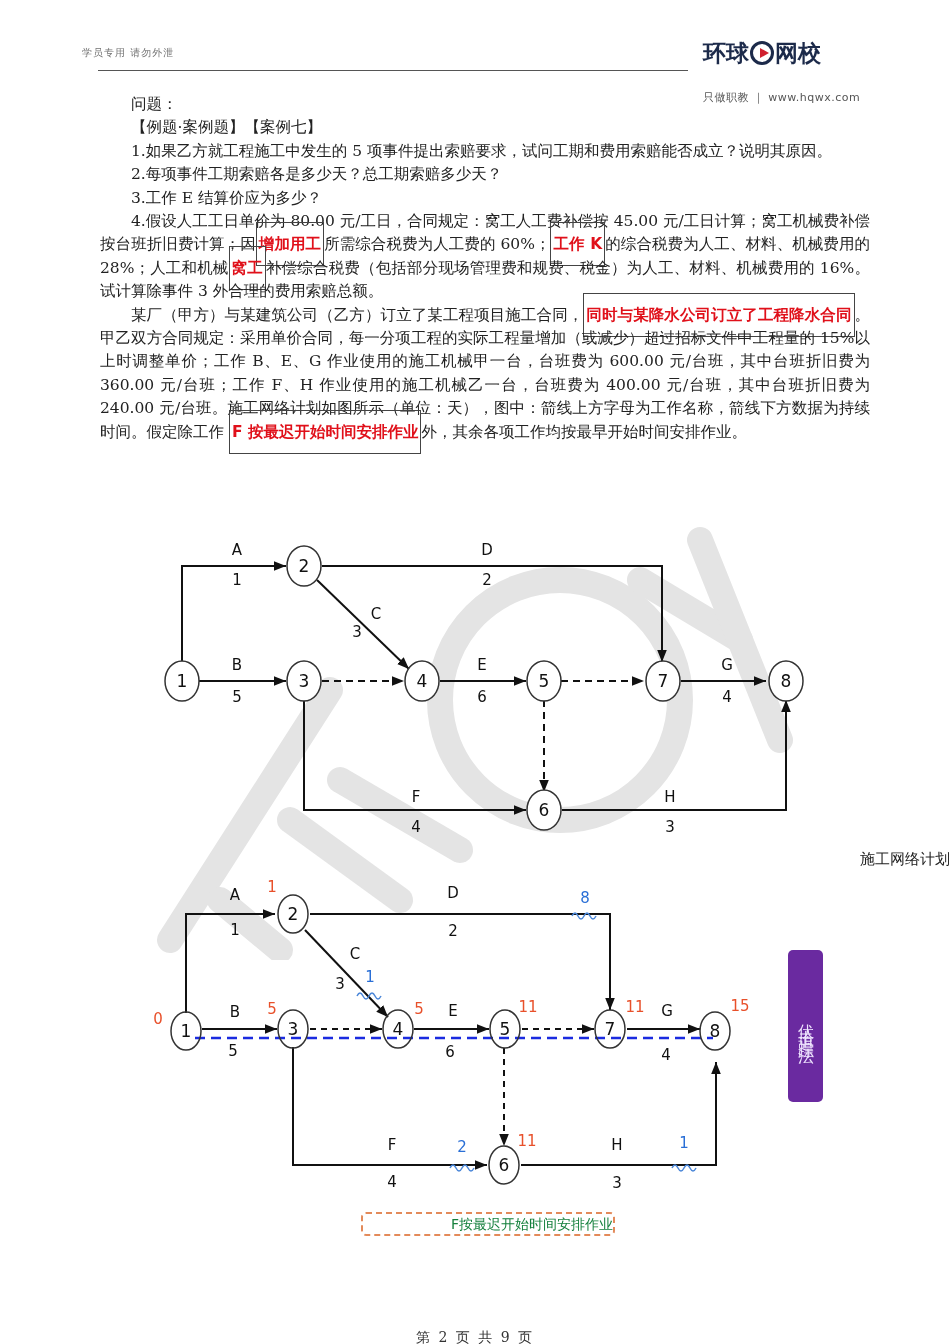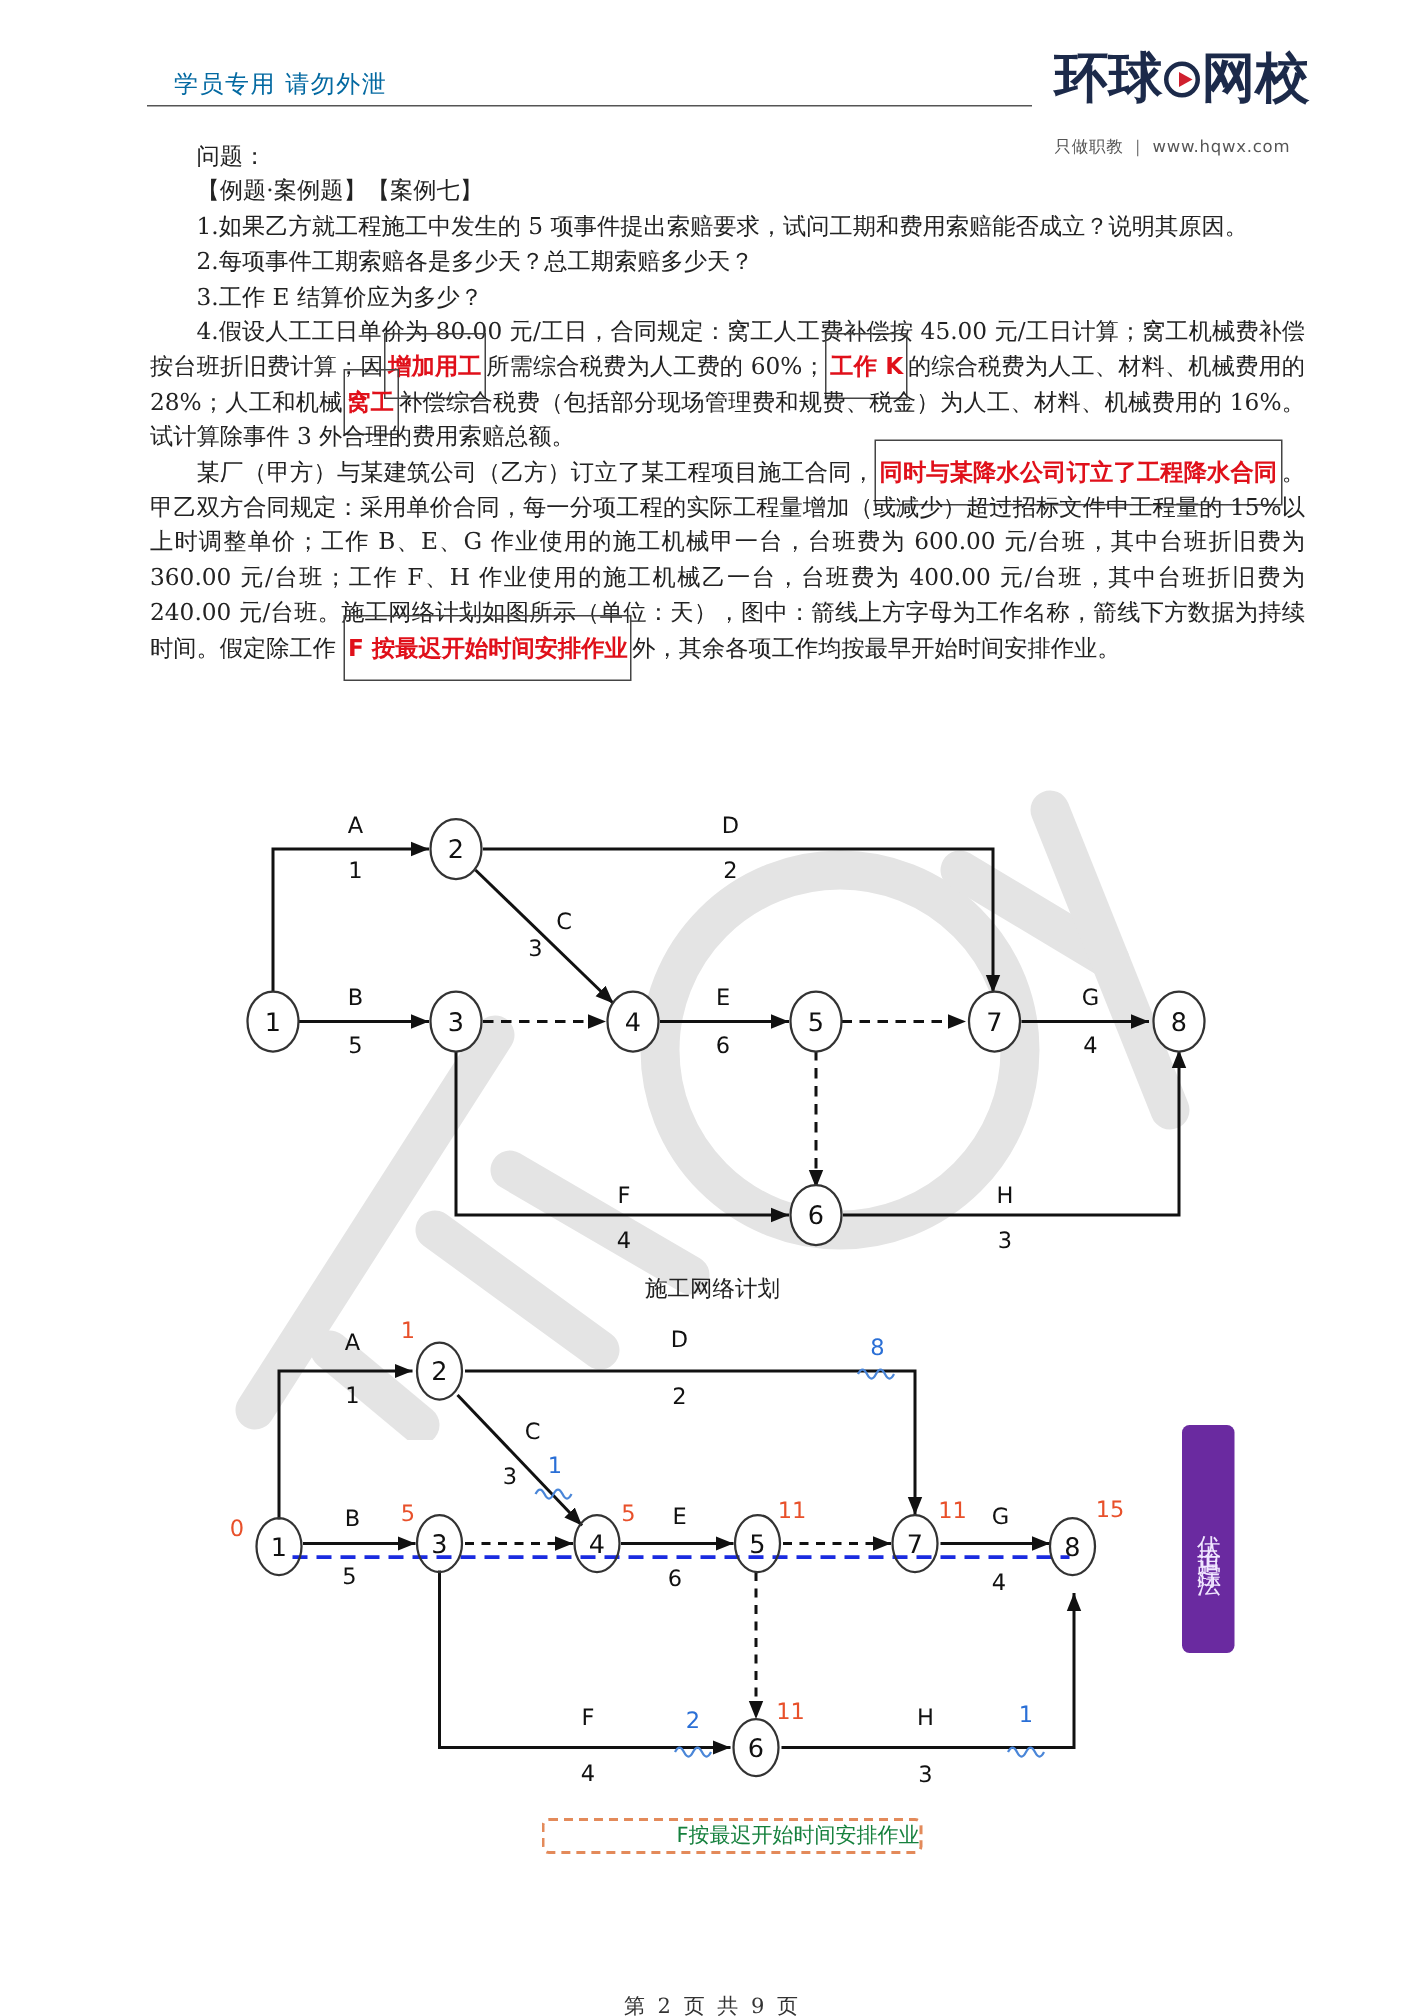--- a/index.html
+++ b/index.html
@@ -1,35 +1,35 @@
 <!DOCTYPE html>
 <html><head>
 <meta charset="utf-8">
 <style>
   * { margin:0; padding:0; box-sizing:border-box; }
   html, body { width:950px; height:1344px; background:#ffffff; overflow:hidden; }
   body { position:relative; font-family:"DejaVu Serif","Liberation Serif",serif; color:#222; }
 
-  .header-left { position:absolute; left:116px; top:46px; font-size:16px; color:#0369a1; letter-spacing:1px; }
+  .header-left { position:absolute; left:82px; top:46px; font-size:10px; color:#737373; letter-spacing:1px; }
   .header-rule { position:absolute; left:98px; top:70px; width:590px; height:1px; background:#555; }
   .logo { position:absolute; left:703px; top:34px; width:170px; }
-  .logo-main { font-family:"DejaVu Sans","Liberation Sans",sans-serif; font-size:36px; font-weight:bold; color:#1c2a4a; letter-spacing:0px; line-height:38px; display:flex; align-items:center; }
+  .logo-main { font-family:"DejaVu Sans","Liberation Sans",sans-serif; font-size:23px; font-weight:bold; color:#1c2a4a; letter-spacing:0px; line-height:38px; display:flex; align-items:center; }
   .logo-play { display:inline-block; width:24px; height:24px; border:3px solid #1c2a4a; border-radius:50%; position:relative; margin:0 1px; }
   .logo-play::after { content:""; position:absolute; left:7px; top:4px; border-left:9px solid #d0202f; border-top:5px solid transparent; border-bottom:5px solid transparent; }
   .logo-sub { font-family:"DejaVu Sans","Liberation Sans",sans-serif; font-size:11px; color:#555; margin-top:18px; letter-spacing:0.5px; }
 
   .content { position:absolute; left:100px; top:93px; width:770px; font-size:15.5px; line-height:23.4px; }
   .content p { text-indent:2em; text-align:justify; }
   .hl { color:#e0101a; font-weight:bold; border:1.5px solid #444; padding:12px 2px; font-family:"DejaVu Sans","Liberation Sans",sans-serif; }
 
   .diagram { position:absolute; left:0; top:0; width:950px; height:1344px; pointer-events:none; }
   .diagram svg { position:absolute; left:0; top:0; }
   .diagram text { font-family:"DejaVu Sans","Liberation Sans",sans-serif; }
 
-  .caption1 { position:absolute; left:0; width:950px; top:850px; text-align:center; font-size:15px; color:#222; }
+  .caption1 { position:absolute; left:0; width:950px; top:850px; text-align:right; font-size:15px; color:#222; }
 
   .side-tag { position:absolute; left:788px; top:950px; width:35px; height:152px; background:#6a2aa0; border-radius:5px; color:#f0e6ff; font-size:16px; font-family:"DejaVu Sans","Liberation Sans",sans-serif; display:flex; align-items:center; justify-content:center; writing-mode:vertical-rl; letter-spacing:6px; }
 
   .note-box { position:absolute; left:361px; top:1212px; width:254px; height:24px; border:2px dashed #e38a5a; border-radius:5px; color:#15803d; font-size:14px; text-align:right; line-height:20px; font-family:"DejaVu Sans","Liberation Sans",sans-serif; }
 
   .footer { position:absolute; left:0; width:950px; top:1288px; text-align:center; font-size:14px; color:#333; letter-spacing:2px;margin-top:41px; }
 
   .watermark { position:absolute; left:140px; top:520px; width:700px; height:440px; pointer-events:none; }
 </style>
 </head>

